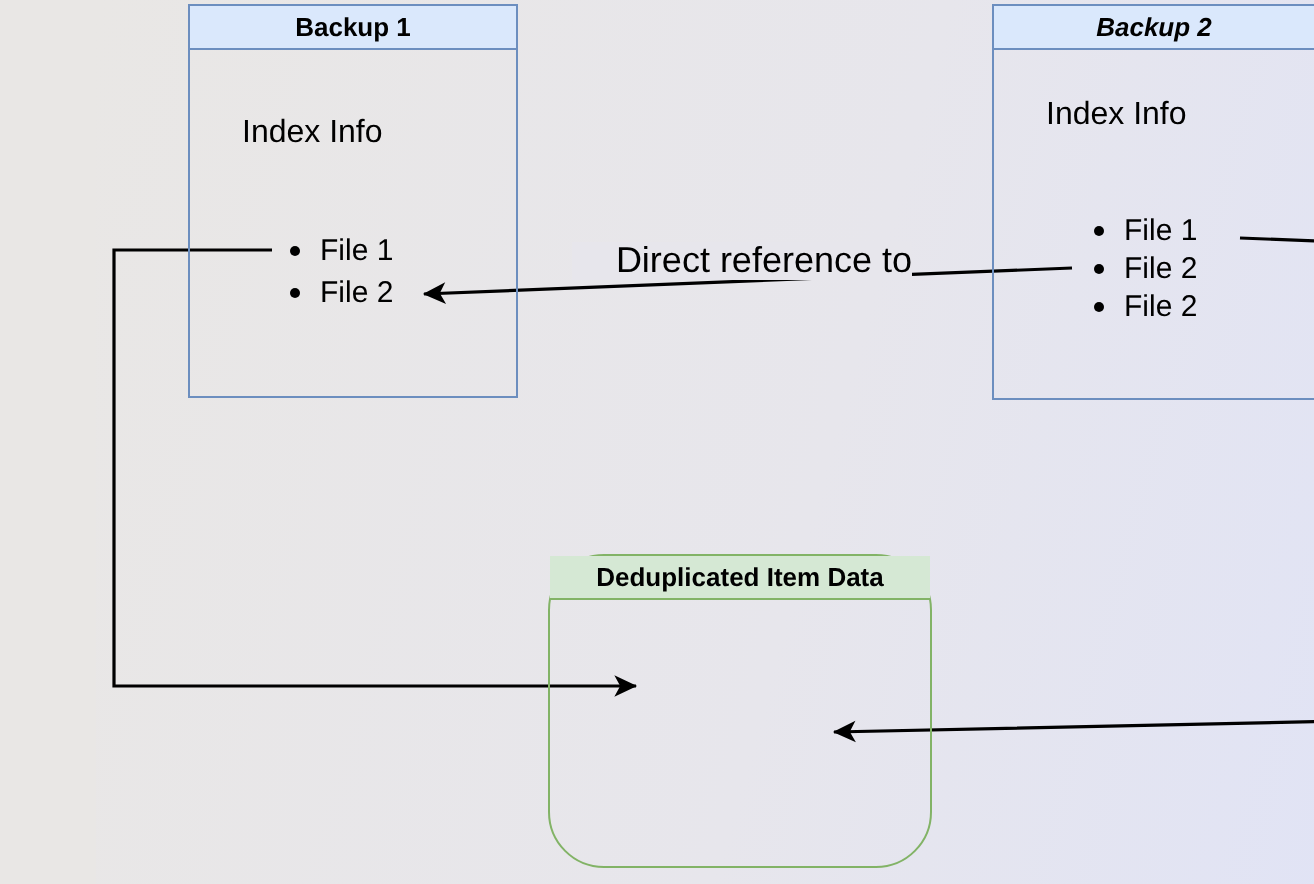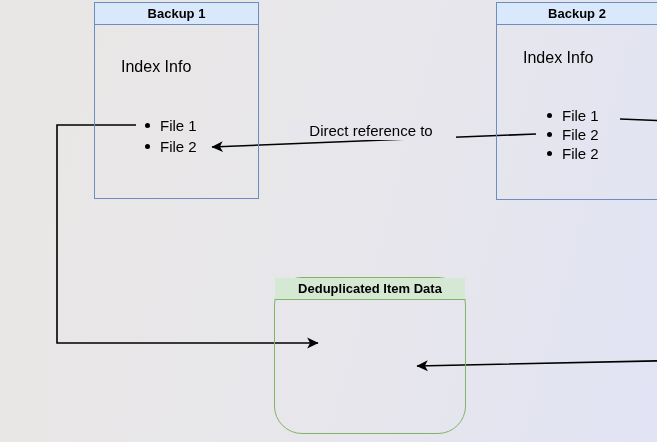--- a/index.html
+++ b/index.html
@@ -68,22 +68,22 @@
     width:5px;height:5px;margin-top:-2.5px;
     border-radius:50%;
     background:#000;
   }
   #dedup .box-header,
   #dedup.box{border-color:#82b366;}
   #dedup .box-header{background:#d5e8d4;}
   .edge-label{
     position:absolute;
     left:238px;top:121px;width:170px;
-    text-align:center;
-    font-size:15px;line-height:19px;
+    text-align:right;
+    font-size:18px;line-height:19px;
     background:#e7e6ec;
   }
 </style>
 </head>
 <body>
 
 <div class="canvas">
 
   <svg class="arrow-layer" width="657" height="442" viewBox="0 0 657 442" xmlns="http://www.w3.org/2000/svg">
     <defs>
@@ -107,21 +107,21 @@
         <span>File 1</span>
       </li>
       <li>
         <span class="dot"></span>
         <span>File 2</span>
       </li>
     </ul>
   </div>
 
   <div id="backup2" class="box" style="border-color: rgb(108, 142, 191);">
-    <div class="box-header" style="background-color: rgb(218, 232, 252); border-color: rgb(108, 142, 191);">
+    <div class="box-header" style="background-color: rgb(218, 232, 252); border-color: rgb(108, 142, 191); font-style: italic;">
       <span>Backup 2</span>
     </div>
     <div class="index-label">Index Info</div>
     <ul class="filelist">
       <li>
         <span class="dot"></span>
         <span>File 1</span>
       </li>
       <li>
         <span class="dot"></span>

